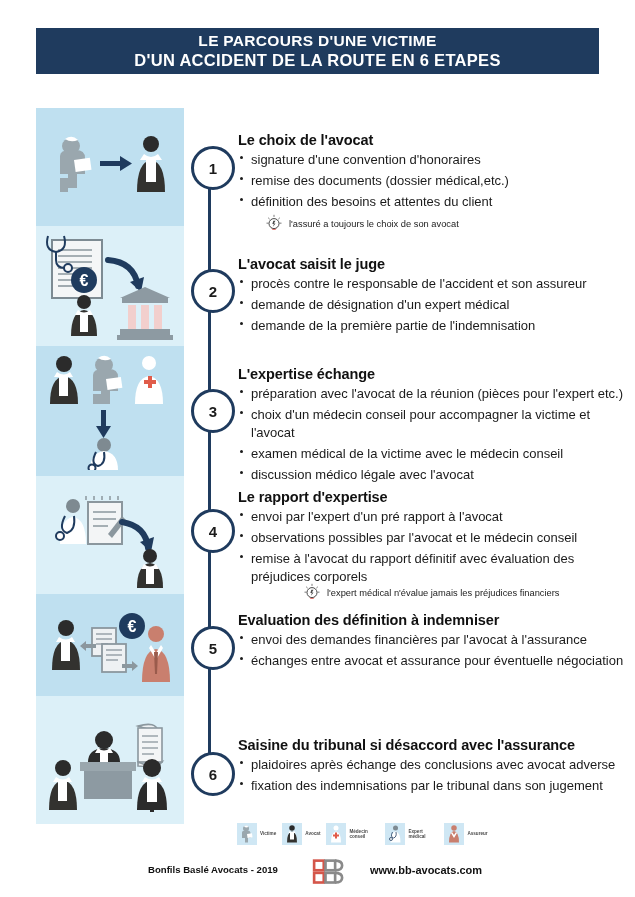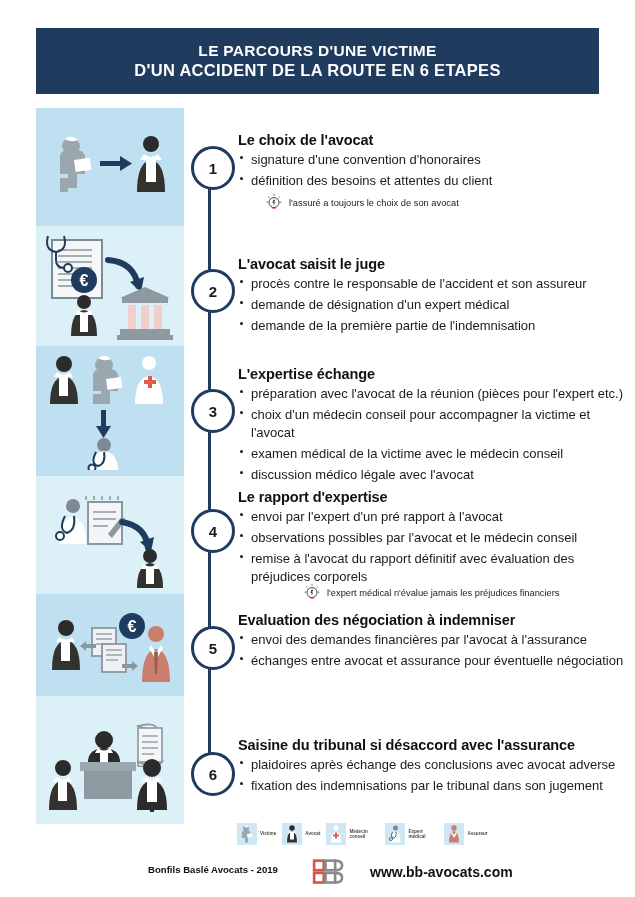--- a/index.html
+++ b/index.html
@@ -9,21 +9,21 @@
     background:#ffffff;
     font-family:"Liberation Sans","DejaVu Sans",sans-serif;
     color:#1b1b1b;
     overflow:hidden;
     position:relative;
   }
   .page{position:relative;width:635px;height:897px;}
 
   
   .header{
-    position:absolute;left:36px;top:28px;width:563px;height:66px;
+    position:absolute;left:36px;top:28px;width:563px;height:46px;
     background:#1f3b5e;
     display:flex;align-items:center;justify-content:center;
   }
   .header-title{
     text-align:center;color:#ffffff;
     font-size:15.5px;font-weight:bold;letter-spacing:.3px;line-height:1.28;
   }
   .header-title .l2{display:block;font-size:16.5px;}
 
   
@@ -88,21 +88,21 @@
 
   
   .footer{position:absolute;left:0;top:858px;width:635px;height:30px;}
   .footer-left{
     position:absolute;left:148px;top:6px;
     font-size:9.6px;font-weight:bold;color:#111;
   }
   .footer-logo{position:absolute;left:311px;top:0px;width:36px;height:28px;}
   .footer-right{
     position:absolute;left:370px;top:6px;
-    font-size:14px;font-weight:bold;color:#111;
+    font-size:11px;font-weight:bold;color:#111;
   }
 </style>
 </head>
 <body>
 
 <div class="page">
 
   <div class="header">
     <div class="header-title">
       <span>LE PARCOURS D'UNE VICTIME</span>
@@ -349,20 +349,21 @@
   <div class="node" style="top:269px;">2</div>
   <div class="node" style="top:389px;">3</div>
   <div class="node" style="top:509px;">4</div>
   <div class="node" style="top:626px;">5</div>
   <div class="node" style="top:752px;">6</div>
 
   <div class="step" style="top:132px;">
     <h2>Le choix de l'avocat</h2>
     <ul>
       <li>signature d'une convention d'honoraires</li>
+      <li>remise des documents (dossier médical,etc.)</li>
       <li>définition des besoins et attentes du client</li>
     </ul>
     <div class="tip">
       <svg class="bulb" viewBox="0 0 24 24">
         <g stroke="#6b6b6b" stroke-width="1.1" fill="none">
           <line x1="12" y1="1" x2="12" y2="3.5"></line>
           <line x1="3" y1="11" x2="5.5" y2="11"></line>
           <line x1="18.5" y1="11" x2="21" y2="11"></line>
           <line x1="5" y1="4.5" x2="6.8" y2="6.2"></line>
           <line x1="19" y1="4.5" x2="17.2" y2="6.2"></line>
@@ -412,21 +413,21 @@
         </g>
         <circle cx="12" cy="11.5" r="6" fill="#ffffff" stroke="#4a4a4a" stroke-width="1.2"></circle>
         <path d="M11.2 8 l2.6 0 l-2 3.4 l2 0 l-3 4 l1 -3.4 l-1.8 0 Z" fill="#4a4a4a"></path>
         <path d="M8.8 17.2 q3.2 2.4 6.4 0 q-0.6 2 -3.2 2 q-2.6 0 -3.2 -2 Z" fill="#d9453a"></path>
       </svg>
       <span>l'expert médical n'évalue jamais les préjudices financiers</span>
     </div>
   </div>
 
   <div class="step" style="top:612px;">
-    <h2>Evaluation des négociation à indemniser</h2>
+    <h2>Evaluation des définition à indemniser</h2>
     <ul>
       <li>envoi des demandes financières par l'avocat à l'assurance</li>
       <li>échanges entre avocat et assurance pour éventuelle négociation</li>
     </ul>
   </div>
 
   <div class="step" style="top:737px;width:398px;">
     <h2>Saisine du tribunal si désaccord avec l'assurance</h2>
     <ul>
       <li>plaidoires après échange des conclusions avec avocat adverse</li>

